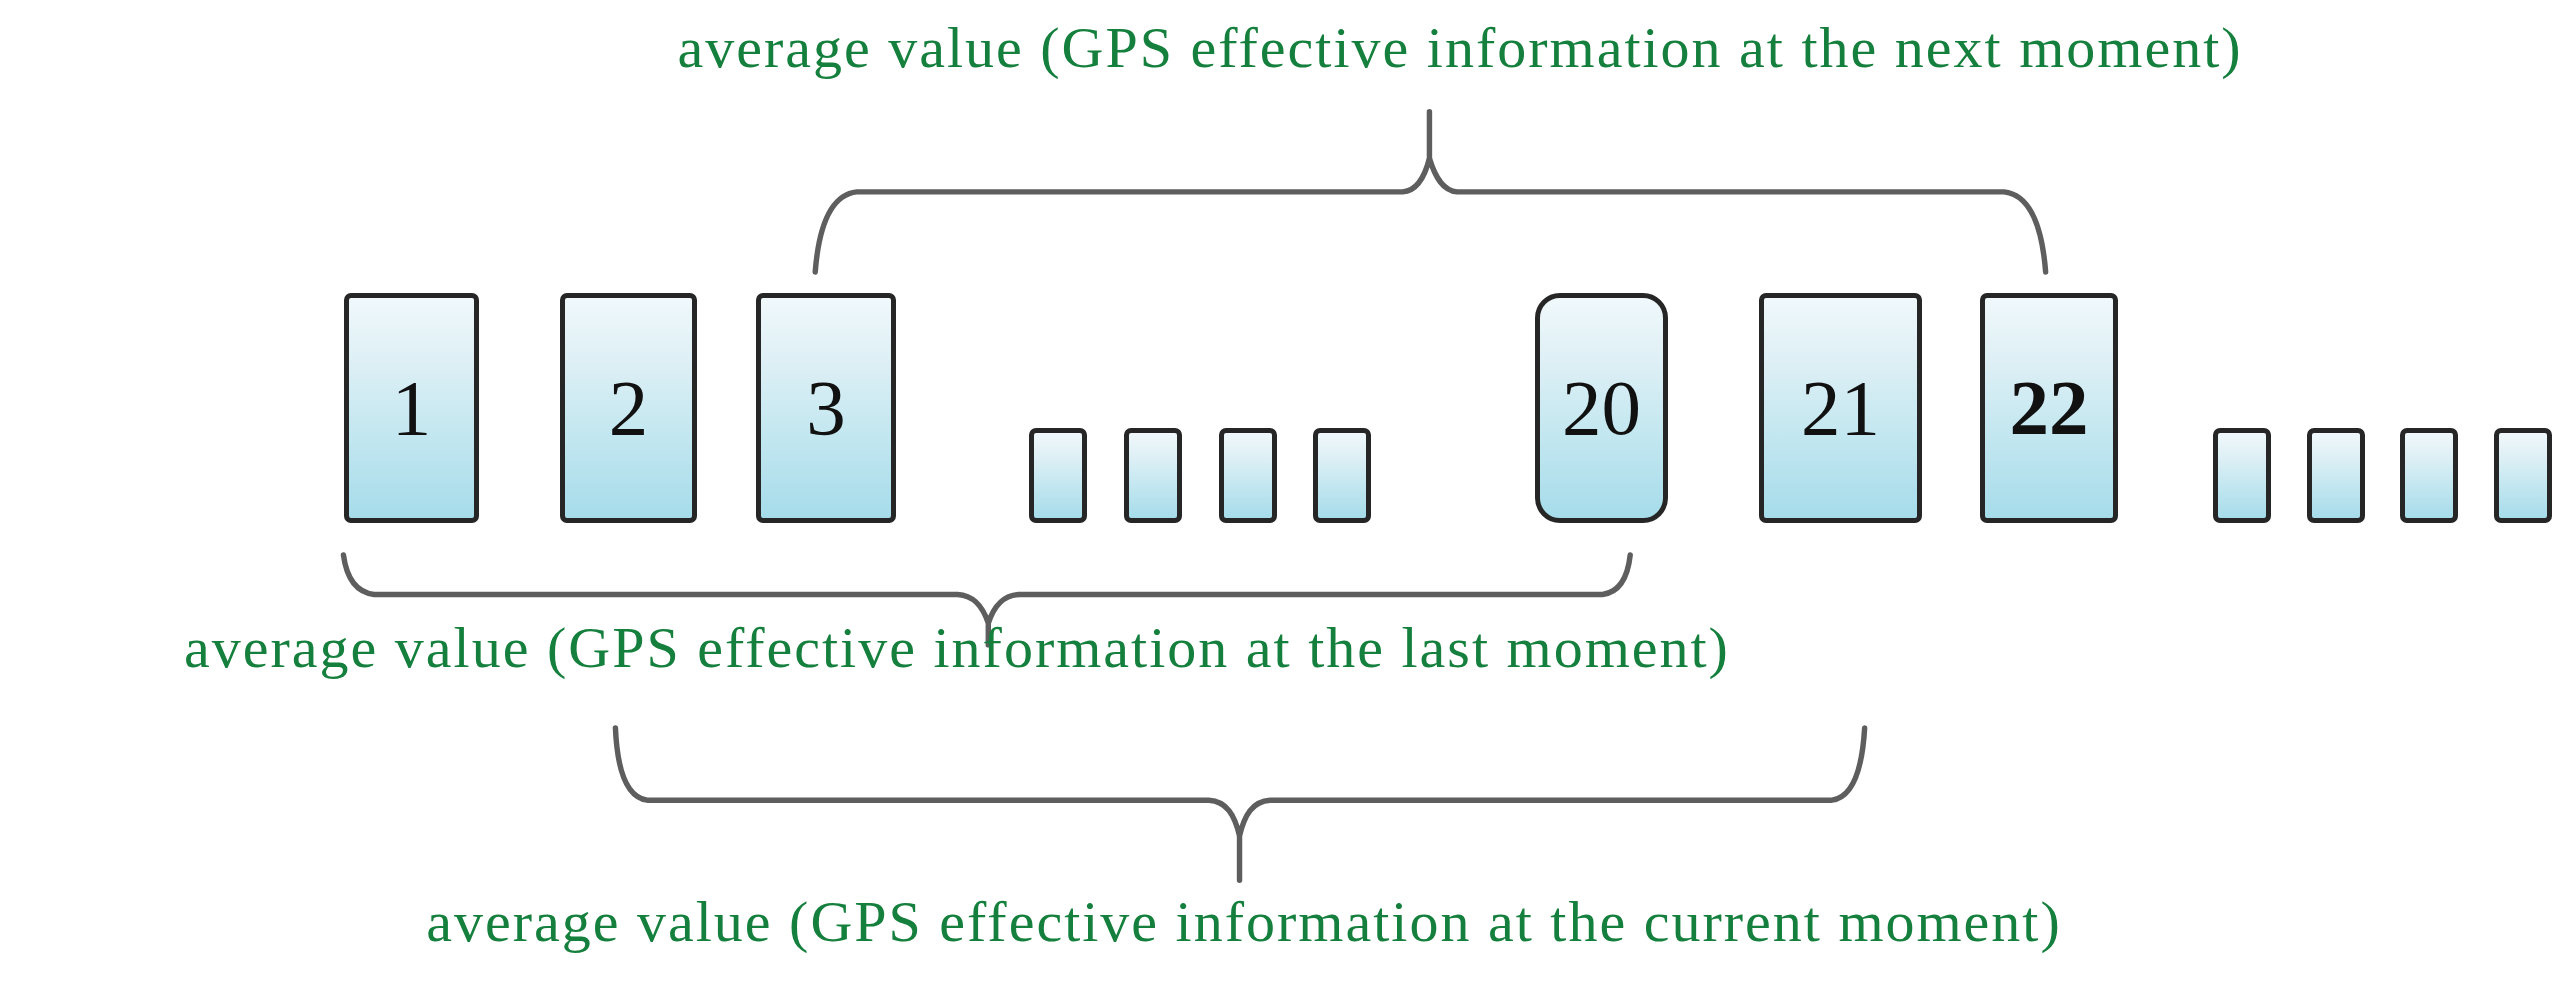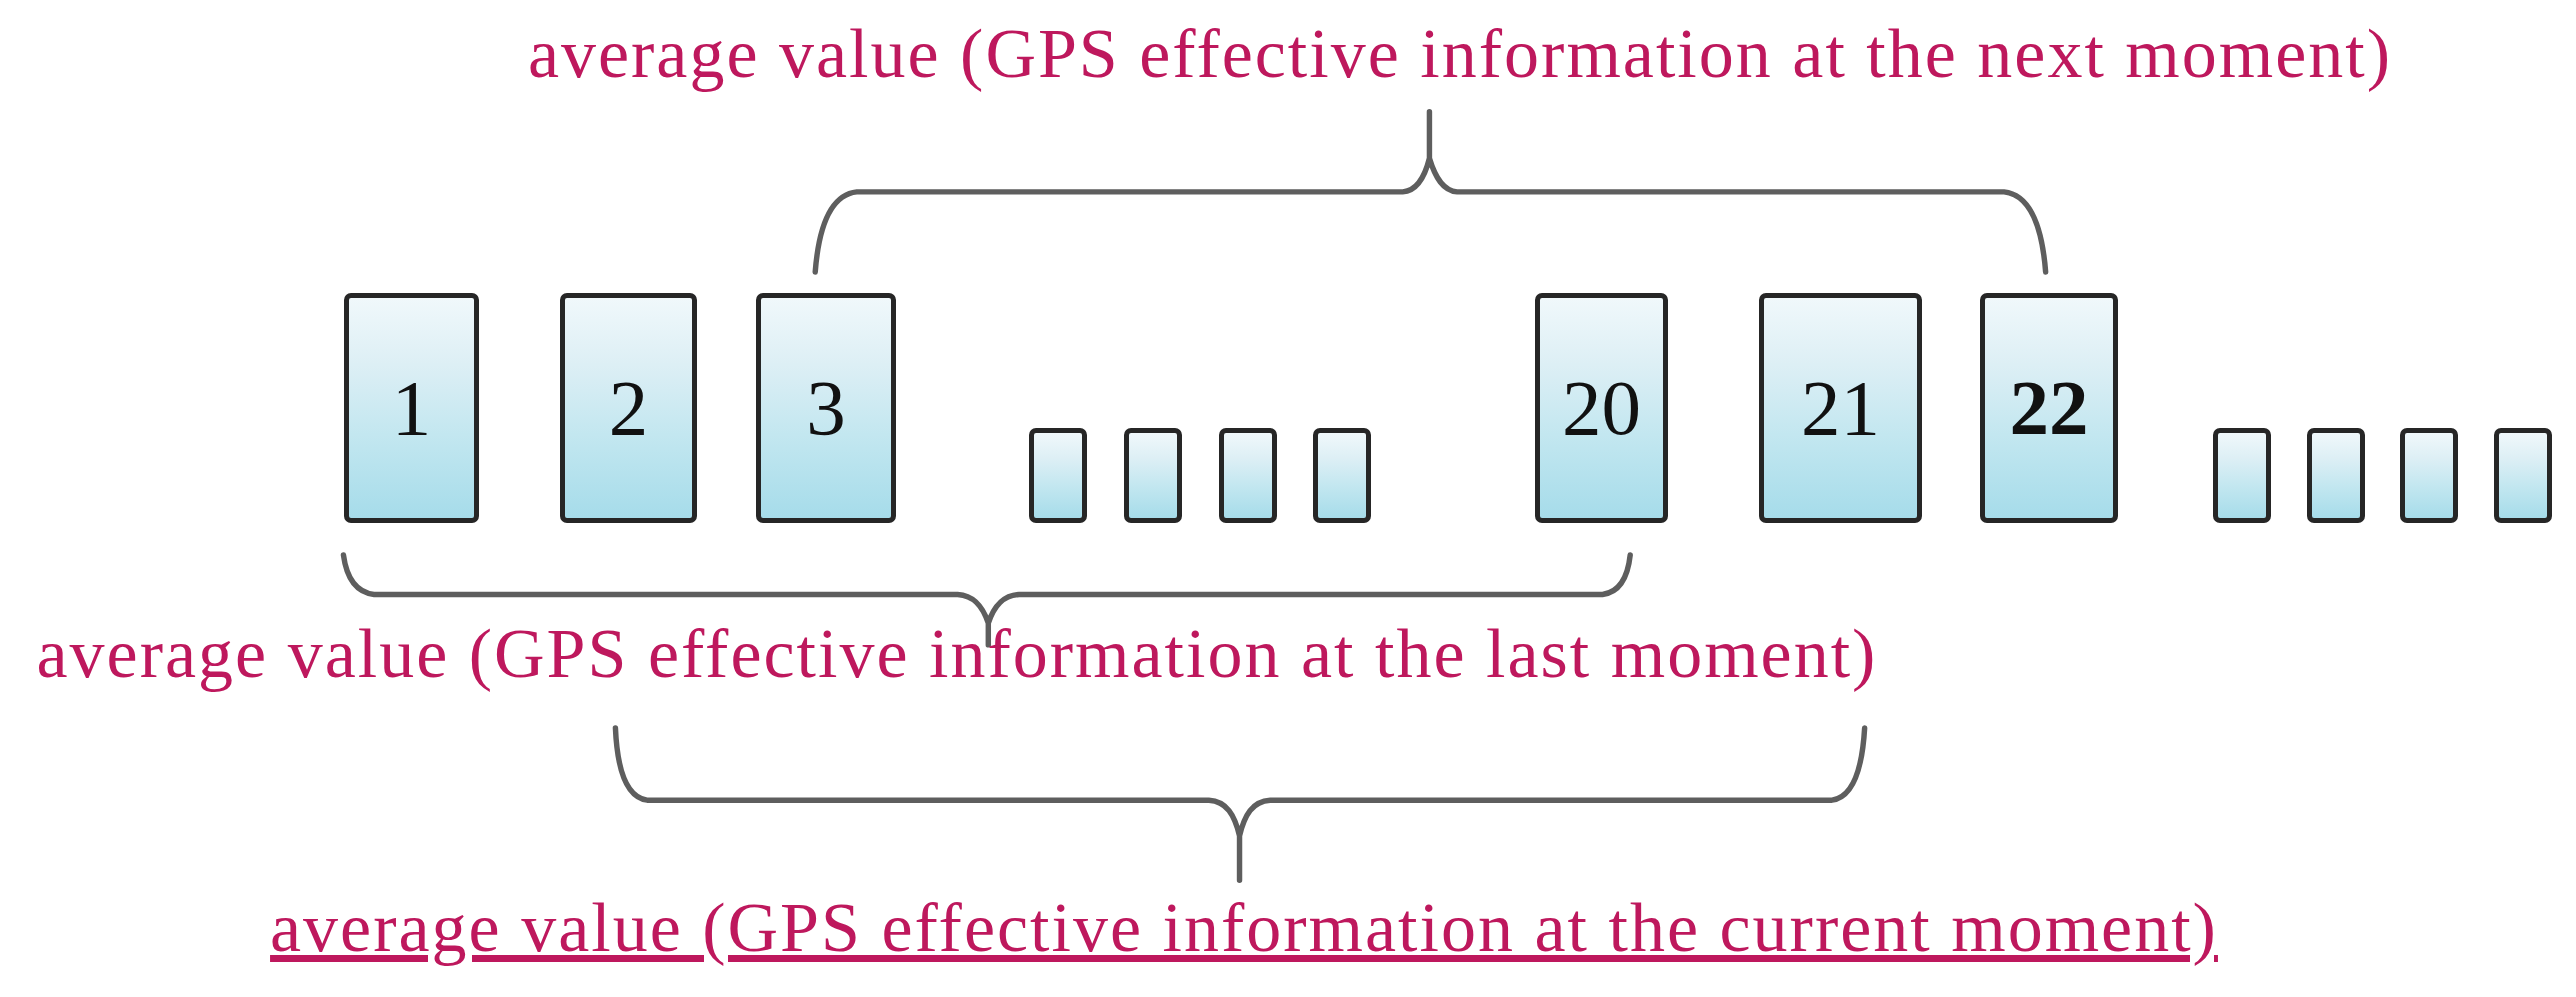--- a/index.html
+++ b/index.html
@@ -25,23 +25,23 @@
     fill: none;
     stroke: #5e5e5e;
     stroke-width: 5.5;
     stroke-linecap: round;
     stroke-linejoin: round;
   }
   .diagram-label {
     position: absolute;
     transform: translateX(-50%);
     white-space: nowrap;
-    font-size: 70px;
+    font-size: 58px;
     letter-spacing: 2px;
-    color: #be185d;
+    color: #15803d;
   }
   .gps-box {
     position: absolute;
     box-sizing: border-box;
     border: 5px solid #262626;
     border-radius: 7px;
     background: linear-gradient(180deg,
       #f0f8fb 0%,
       #ddeff5 30%,
       #c3e7f0 62%,
@@ -94,32 +94,32 @@
              L 1253 845
              C 1258 824 1266 810 1284 809
              L 1852 809
              Q 1881 805 1885 736"></path>
   </svg>
 
   <div class="diagram-label" style="left:1460px; top:14px;">average value (GPS effective information at the next moment)</div>
 
   <div class="diagram-label" style="left:957px; top:614px;">average value (GPS effective information at the last moment)</div>
 
-  <div class="diagram-label" style="left:1244px; top:888px;text-decoration:underline;">average value (GPS effective information at the current moment)</div>
+  <div class="diagram-label" style="left:1244px; top:888px;">average value (GPS effective information at the current moment)</div>
 
   <div class="gps-box big" style="left:344px; width:135px;">
     <span>1</span>
   </div>
   <div class="gps-box big" style="left:560px; width:137px;">
     <span>2</span>
   </div>
   <div class="gps-box big" style="left:756px; width:140px;">
     <span>3</span>
   </div>
-  <div class="gps-box big" style="left:1535px; width:133px;">
+  <div class="gps-box big" style="left:1535px; width:133px;border-radius:25px;">
     <span>20</span>
   </div>
   <div class="gps-box big" style="left:1759px; width:163px;">
     <span>21</span>
   </div>
   <div class="gps-box big" style="left:1980px; width:138px;font-weight:bold;">
     <span>22</span>
   </div>
 
   <div class="gps-box small" style="left:1029px;"></div>

